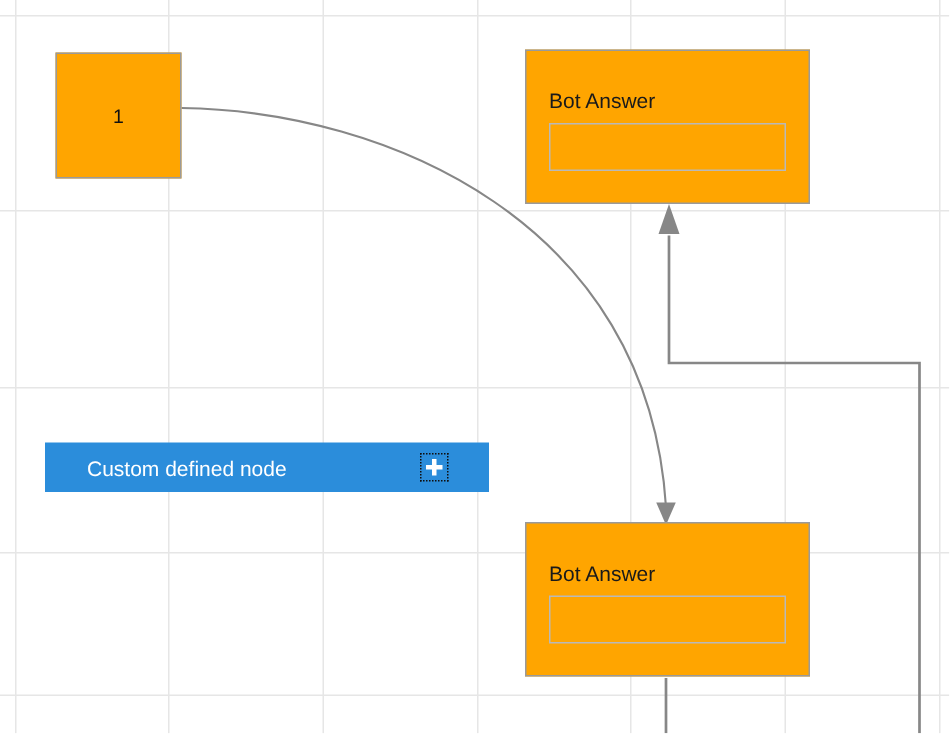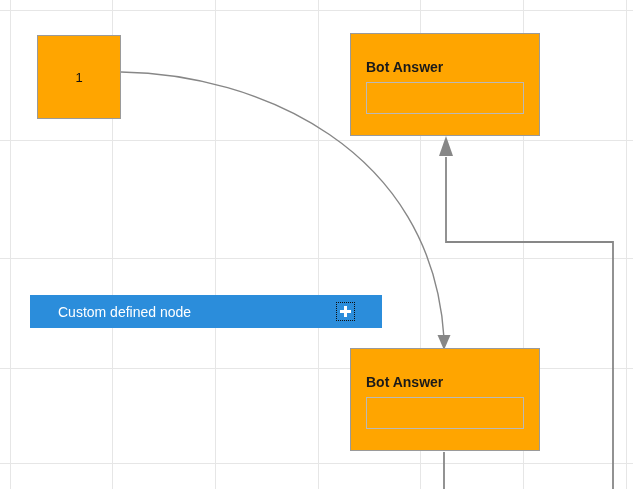--- a/index.html
+++ b/index.html
@@ -61,21 +61,20 @@
     justify-content: center;
   }
   .node-start-label {
     font-size: 13px;
     color: #111111;
     line-height: 1;
   }
 
   .node-bot {
     padding: 16px;
-    font-weight: bold;
   }
   .node-bot-title {
     position: absolute;
     left: 15px;
     top: 26px;
     font-size: 14px;
     color: #1a1a1a;
     line-height: 1;
     white-space: nowrap;
   }
@@ -88,21 +87,21 @@
     border: 1px solid #b9b9b9;
     box-sizing: border-box;
     background: transparent;
   }
 
   
   #custom-node-bar {
     position: absolute;
     left: 30px;
     top: 295px;
-    width: 352px;
+    width: 296px;
     height: 33px;
     background: #2b8ddb;
     display: flex;
     align-items: center;
     box-sizing: border-box;
     padding: 0 0 0 28px;
     cursor: pointer;
   }
   #custom-node-bar .bar-label {
     color: #ffffff;

